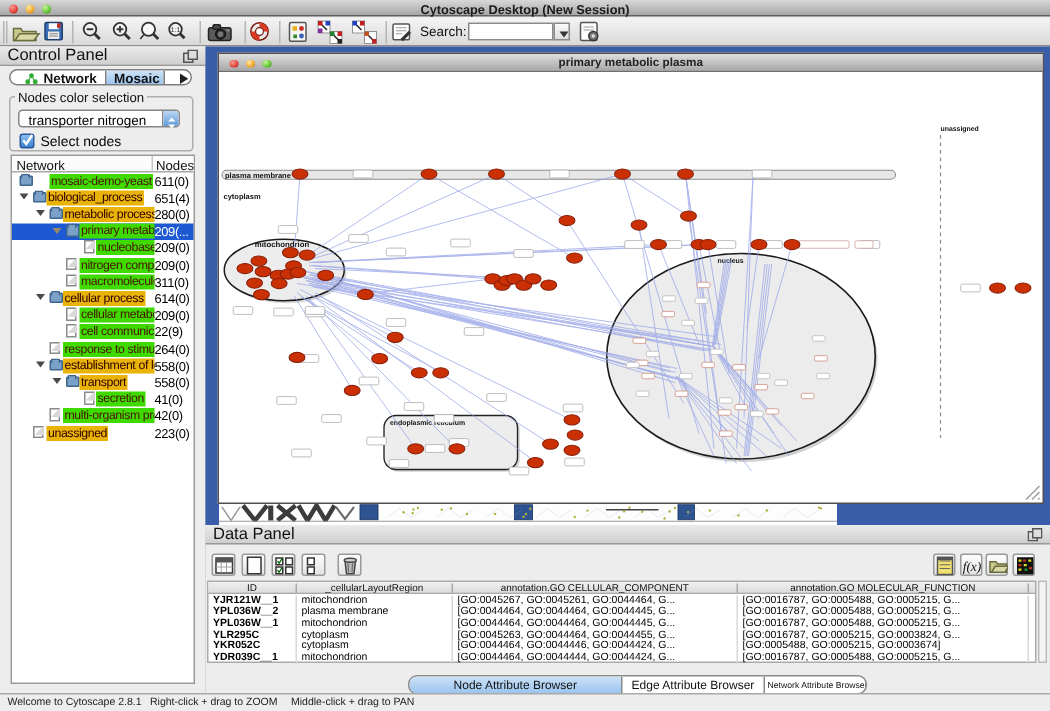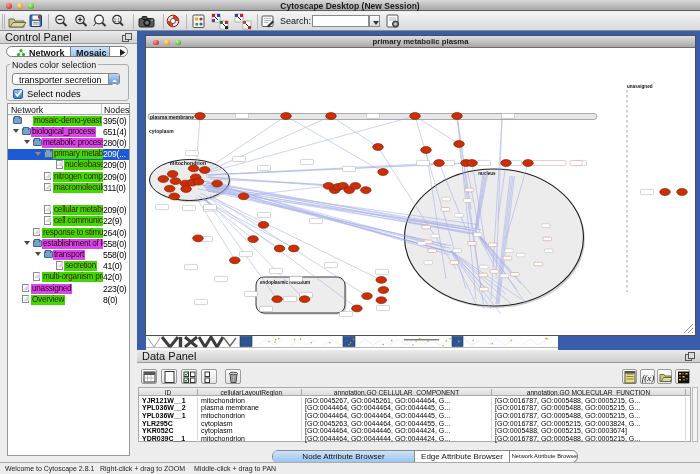--- a/index.html
+++ b/index.html
@@ -14,21 +14,21 @@
 .tsep{position:absolute;top:2px;width:1px;height:15px;background:#b5b5b5}
 
 #cp{left:0;top:31px;width:138px;height:431px;background:#ededed;border-right:1px solid #9a9a9a}
 .phead{background:linear-gradient(#ebebeb,#cfcfcf);border-bottom:1px solid #999;font-size:11px;color:#111;line-height:12px;padding-left:5px}
 
 #tree{position:absolute;left:7px;top:72px;width:123px;height:353px;background:#fff;border:1px solid #9a9a9a}
 .trow{position:absolute;left:0;width:121px;height:11.2px;font-size:8.2px;letter-spacing:-0.25px;white-space:nowrap}
 .trow .lab{position:absolute;top:0.5px;height:10px;line-height:10px;padding:0 1px}
 .trow .num{position:absolute;left:95px;top:0.5px;height:10px;line-height:10px;font-size:8.6px;color:#000}
 .grn{background:#3fdb00;color:#4a1200}
-.red{background:#d946ef;color:#2d0000}
+.red{background:#eab308;color:#2d0000}
 .arr{position:absolute;top:3px;width:0;height:0;border-left:3.5px solid transparent;border-right:3.5px solid transparent;border-top:4.5px solid #4a4a4a}
 .fold{position:absolute;top:1.5px;width:9px;height:7.5px;background:#7aa2c8;border:1px solid #41658c;border-radius:1px}
 .fold:before{content:"";position:absolute;left:0;top:-2px;width:4px;height:2px;background:#7aa2c8;border:1px solid #41658c;border-bottom:none;border-radius:1px 1px 0 0}
 .file{position:absolute;top:0.5px;width:6.5px;height:8.5px;background:#fff;border:1px solid #8a8a8a}
 .file:before{content:"";position:absolute;right:-1px;top:-1px;width:0;height:0;border-left:3px solid transparent;border-bottom:3px solid transparent;border-top:3px solid #d8d8d8;border-right:3px solid #d8d8d8;transform:rotate(90deg)}
 
 #desk{left:137px;top:31px;width:563px;height:319px;background:#395da9}
 #bstrip{left:146px;top:336px;width:412px;height:14px;background:#fdfdfd;overflow:hidden}
 #netwin{left:145px;top:35px;width:551px;height:301px;background:#fff;border:1px solid #4f4f4f}
 #nettb{position:absolute;left:0;top:0;width:549px;height:12px;background:linear-gradient(#dedede,#a8a8a8);border-bottom:1px solid #6e6e6e}
@@ -188,21 +188,21 @@
     <text x="22" y="8.6" font-size="9" font-weight="bold" fill="#111" font-family="Liberation Sans">Network</text>
     <text x="69" y="8.6" font-size="9" font-weight="bold" fill="#111" font-family="Liberation Sans">Mosaic</text>
     <path d="M113 2 L113 9 L118.5 5.5 Z" fill="#222"></path>
   </svg>
 </div>
 
 <div style="position:absolute;left:6px;top:33px;width:123px;height:37px;border:1px solid #adadad;border-radius:3px"></div>
 <div style="position:absolute;left:10px;top:28.5px;font-size:8.8px;color:#111;background:#ededed;padding:0 2px">Nodes color selection</div>
 
 <div style="position:absolute;left:12px;top:42px;width:108px;height:12px;background:#fff;border:1px solid #858585;border-radius:3px">
-  <span style="position:absolute;left:6px;top:1px;font-size:9px;color:#000">transporter secretion</span>
+  <span style="position:absolute;left:6px;top:1px;font-size:9px;color:#000">transporter nitrogen</span>
   <div style="position:absolute;right:0;top:0;width:11px;height:10px;background:linear-gradient(#bcd7f5,#5f9ad8);border-left:1px solid #858585;border-radius:0 2px 2px 0">
     <svg width="11" height="10">
             <path d="M5.5 1.5 L8 4 L3 4 Z" fill="#fff"></path>
             <path d="M5.5 8.5 L8 6 L3 6 Z" fill="#fff"></path>
           </svg>
   </div>
 </div>
 
 <div style="position:absolute;left:13px;top:58px;width:10px;height:10px;background:linear-gradient(#8ec0ee,#3a7fd0);border:1px solid #2a5a9a;border-radius:2px">
   <svg width="10" height="11" style="position:absolute;left:-1px;top:-2px">
@@ -213,21 +213,21 @@
 
 <div id="tree">
   <div style="position:absolute;left:0;top:0;width:121px;height:11px;background:#fbfbfb;border-bottom:1px solid #a8a8a8;font-size:8.8px;color:#111">
     <span style="position:absolute;left:3px;top:1px">Network</span>
           <span style="position:absolute;left:96px;top:1px">Nodes</span>
     <div style="position:absolute;left:93px;top:0;width:1px;height:11px;background:#c8c8c8"></div>
   </div>
   <div class="trow" style="top:11.0px;">
           <span class="fold" style="left:4.5px"></span>
           <span class="lab grn" style="left:25px;max-width:82px;overflow:hidden">mosaic-demo-yeast</span>
-          <span class="num" style="">395(0)</span>
+          <span class="num" style="">611(0)</span>
         </div>
   <div class="trow" style="top:22.2px;">
           <span class="arr" style="left:5px;border-top-color:#4a4a4a"></span>
           <span class="fold" style="left:14px"></span>
           <span class="lab red" style="left:23px;max-width:72px;overflow:hidden">biological_process</span>
           <span class="num" style="">651(4)</span>
         </div>
   <div class="trow" style="top:33.4px;">
           <span class="arr" style="left:16px;border-top-color:#4a4a4a"></span>
           <span class="fold" style="left:25px"></span>
@@ -248,20 +248,26 @@
   <div class="trow" style="top:67.0px;">
           <span class="file" style="left:36px"></span>
           <span class="lab grn" style="left:45px;max-width:50px;overflow:hidden">nitrogen compo</span>
           <span class="num" style="">209(0)</span>
         </div>
   <div class="trow" style="top:78.2px;">
           <span class="file" style="left:36px"></span>
           <span class="lab grn" style="left:45px;max-width:50px;overflow:hidden">macromolecule</span>
           <span class="num" style="">311(0)</span>
         </div>
+  <div class="trow" style="top:89.4px;">
+          <span class="arr" style="left:16px;border-top-color:#4a4a4a"></span>
+          <span class="fold" style="left:25px"></span>
+          <span class="lab red" style="left:34px;max-width:61px;overflow:hidden">cellular process</span>
+          <span class="num" style="">614(0)</span>
+        </div>
   <div class="trow" style="top:100.6px;">
           <span class="file" style="left:36px"></span>
           <span class="lab grn" style="left:45px;max-width:50px;overflow:hidden">cellular metabo</span>
           <span class="num" style="">209(0)</span>
         </div>
   <div class="trow" style="top:111.8px;">
           <span class="file" style="left:36px"></span>
           <span class="lab grn" style="left:45px;max-width:50px;overflow:hidden">cell communicat</span>
           <span class="num" style="">22(9)</span>
         </div>
@@ -289,25 +295,20 @@
         </div>
   <div class="trow" style="top:167.8px;">
           <span class="file" style="left:25px"></span>
           <span class="lab grn" style="left:34px;max-width:61px;overflow:hidden">multi-organism pro</span>
           <span class="num" style="">42(0)</span>
         </div>
   <div class="trow" style="top:179.0px;">
           <span class="file" style="left:14px"></span>
           <span class="lab red" style="left:23px;max-width:72px;overflow:hidden">unassigned</span>
           <span class="num" style="">223(0)</span>
-        </div>
-  <div class="trow" style="top:190.2px;">
-          <span class="file" style="left:14px"></span>
-          <span class="lab grn" style="left:23px;max-width:72px;overflow:hidden">Overview</span>
-          <span class="num" style="">8(0)</span>
         </div>
 </div>
 </div>
 <div class="abs" id="desk"></div>
 <div class="abs" id="bstrip">
       <svg width="412" height="12" style="position:absolute;left:0;top:0">
 <g stroke="#3c3c3c" fill="none">
 <path d="M2 2 L8 11 L14 2" stroke-width="1" stroke="#9a9a9a"></path>
 <path d="M16 1 L24 11 L32 1" stroke-width="3"></path>
 <path d="M34.5 1 L34.5 11" stroke-width="3.4"></path>

